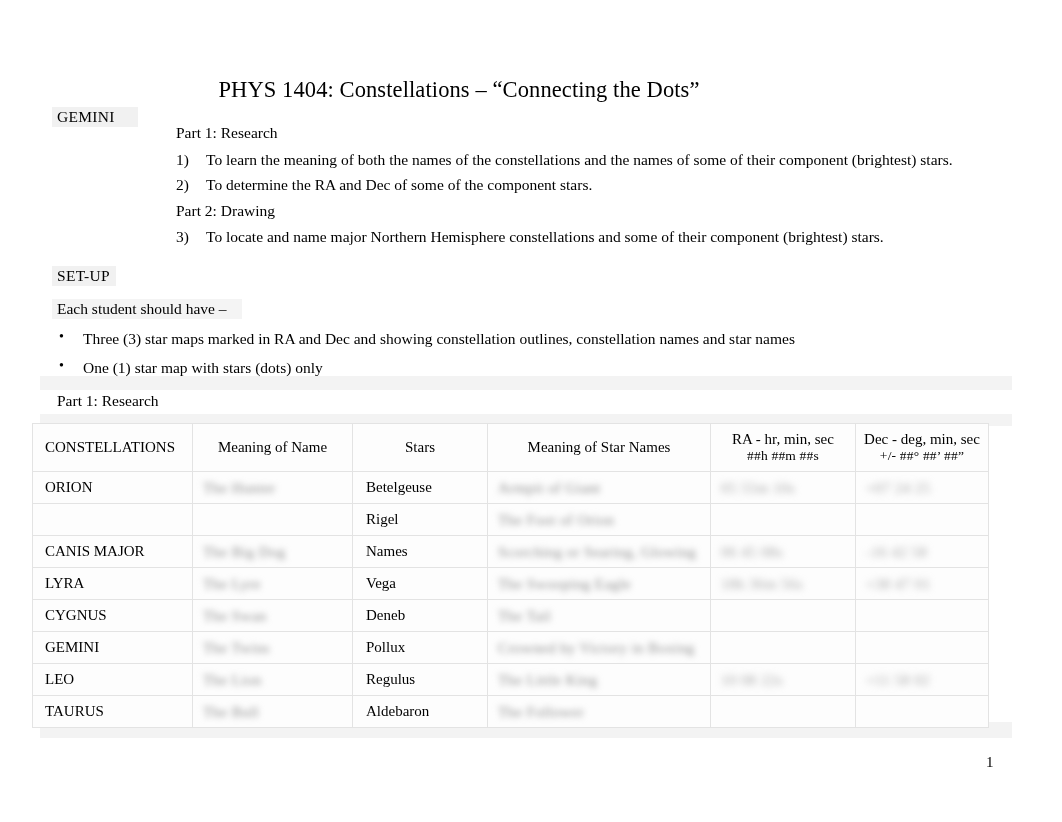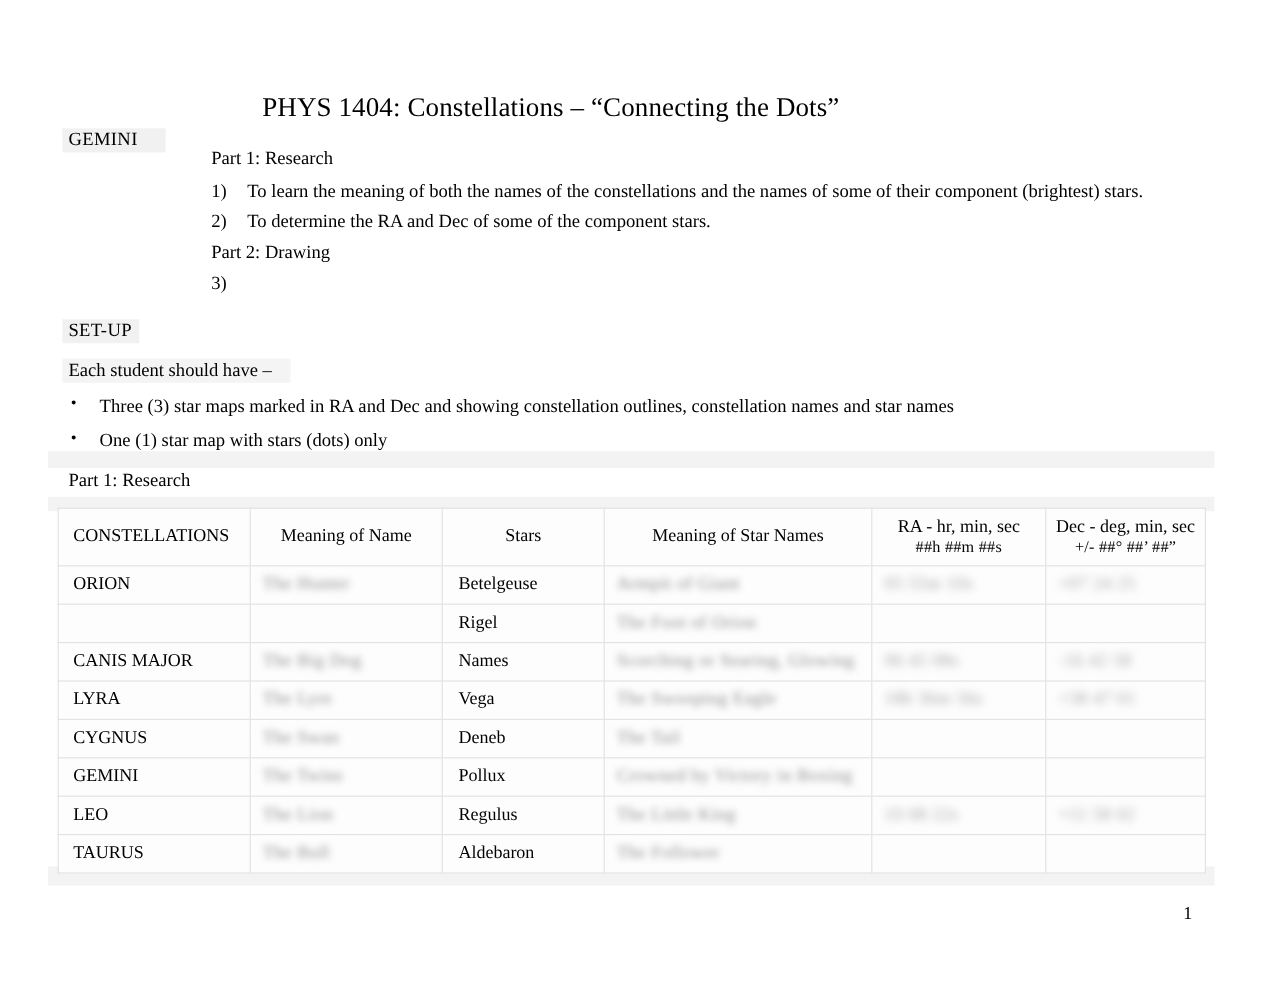--- a/index.html
+++ b/index.html
@@ -127,21 +127,21 @@
   #band-b { left: 40px;  top: 414px; width: 972px; height: 12px; }
   #band-c { left: 40px;  top: 722px; width: 972px; height: 16px; }
   #band-head-purpose { left: 52px; top: 107px; width: 86px; height: 20px; background:#eeeeee; }
   #band-head-setup   { left: 52px; top: 266px; width: 64px; height: 20px; background:#eeeeee; }
   #band-lead         { left: 52px; top: 299px; width: 190px; height: 20px; background:#f2f2f2; }
 
   
   .data-table {
     position: absolute;
     top: 423px;
-    left: 48px;
+    left: 32px;
     width: 956px;
     border-collapse: collapse;
     table-layout: fixed;
     font-size: 15px;
   }
   .data-table col.c1 { width: 160px; }
   .data-table col.c2 { width: 160px; }
   .data-table col.c3 { width: 135px; }
   .data-table col.c4 { width: 223px; }
   .data-table col.c5 { width: 145px; }
@@ -228,20 +228,21 @@
       </li>
       <li>
         <span class="marker">2)</span>
         <span>To determine the RA and Dec of some of the component stars.</span>
       </li>
     </ul>
     <p class="pb-line part">Part 2: Drawing</p>
     <ul class="numlist">
       <li>
         <span class="marker">3)</span>
+        <span>To locate and name major Northern Hemisphere constellations and some of their component (brightest) stars.</span>
       </li>
     </ul>
   </div>
 
   <div class="section-heading" id="setup-heading">SET-UP</div>
   <div class="setup-lead">Each student should have –</div>
 
   <ul class="bullets">
     <li>
       <span class="bullet-dot">•</span>

